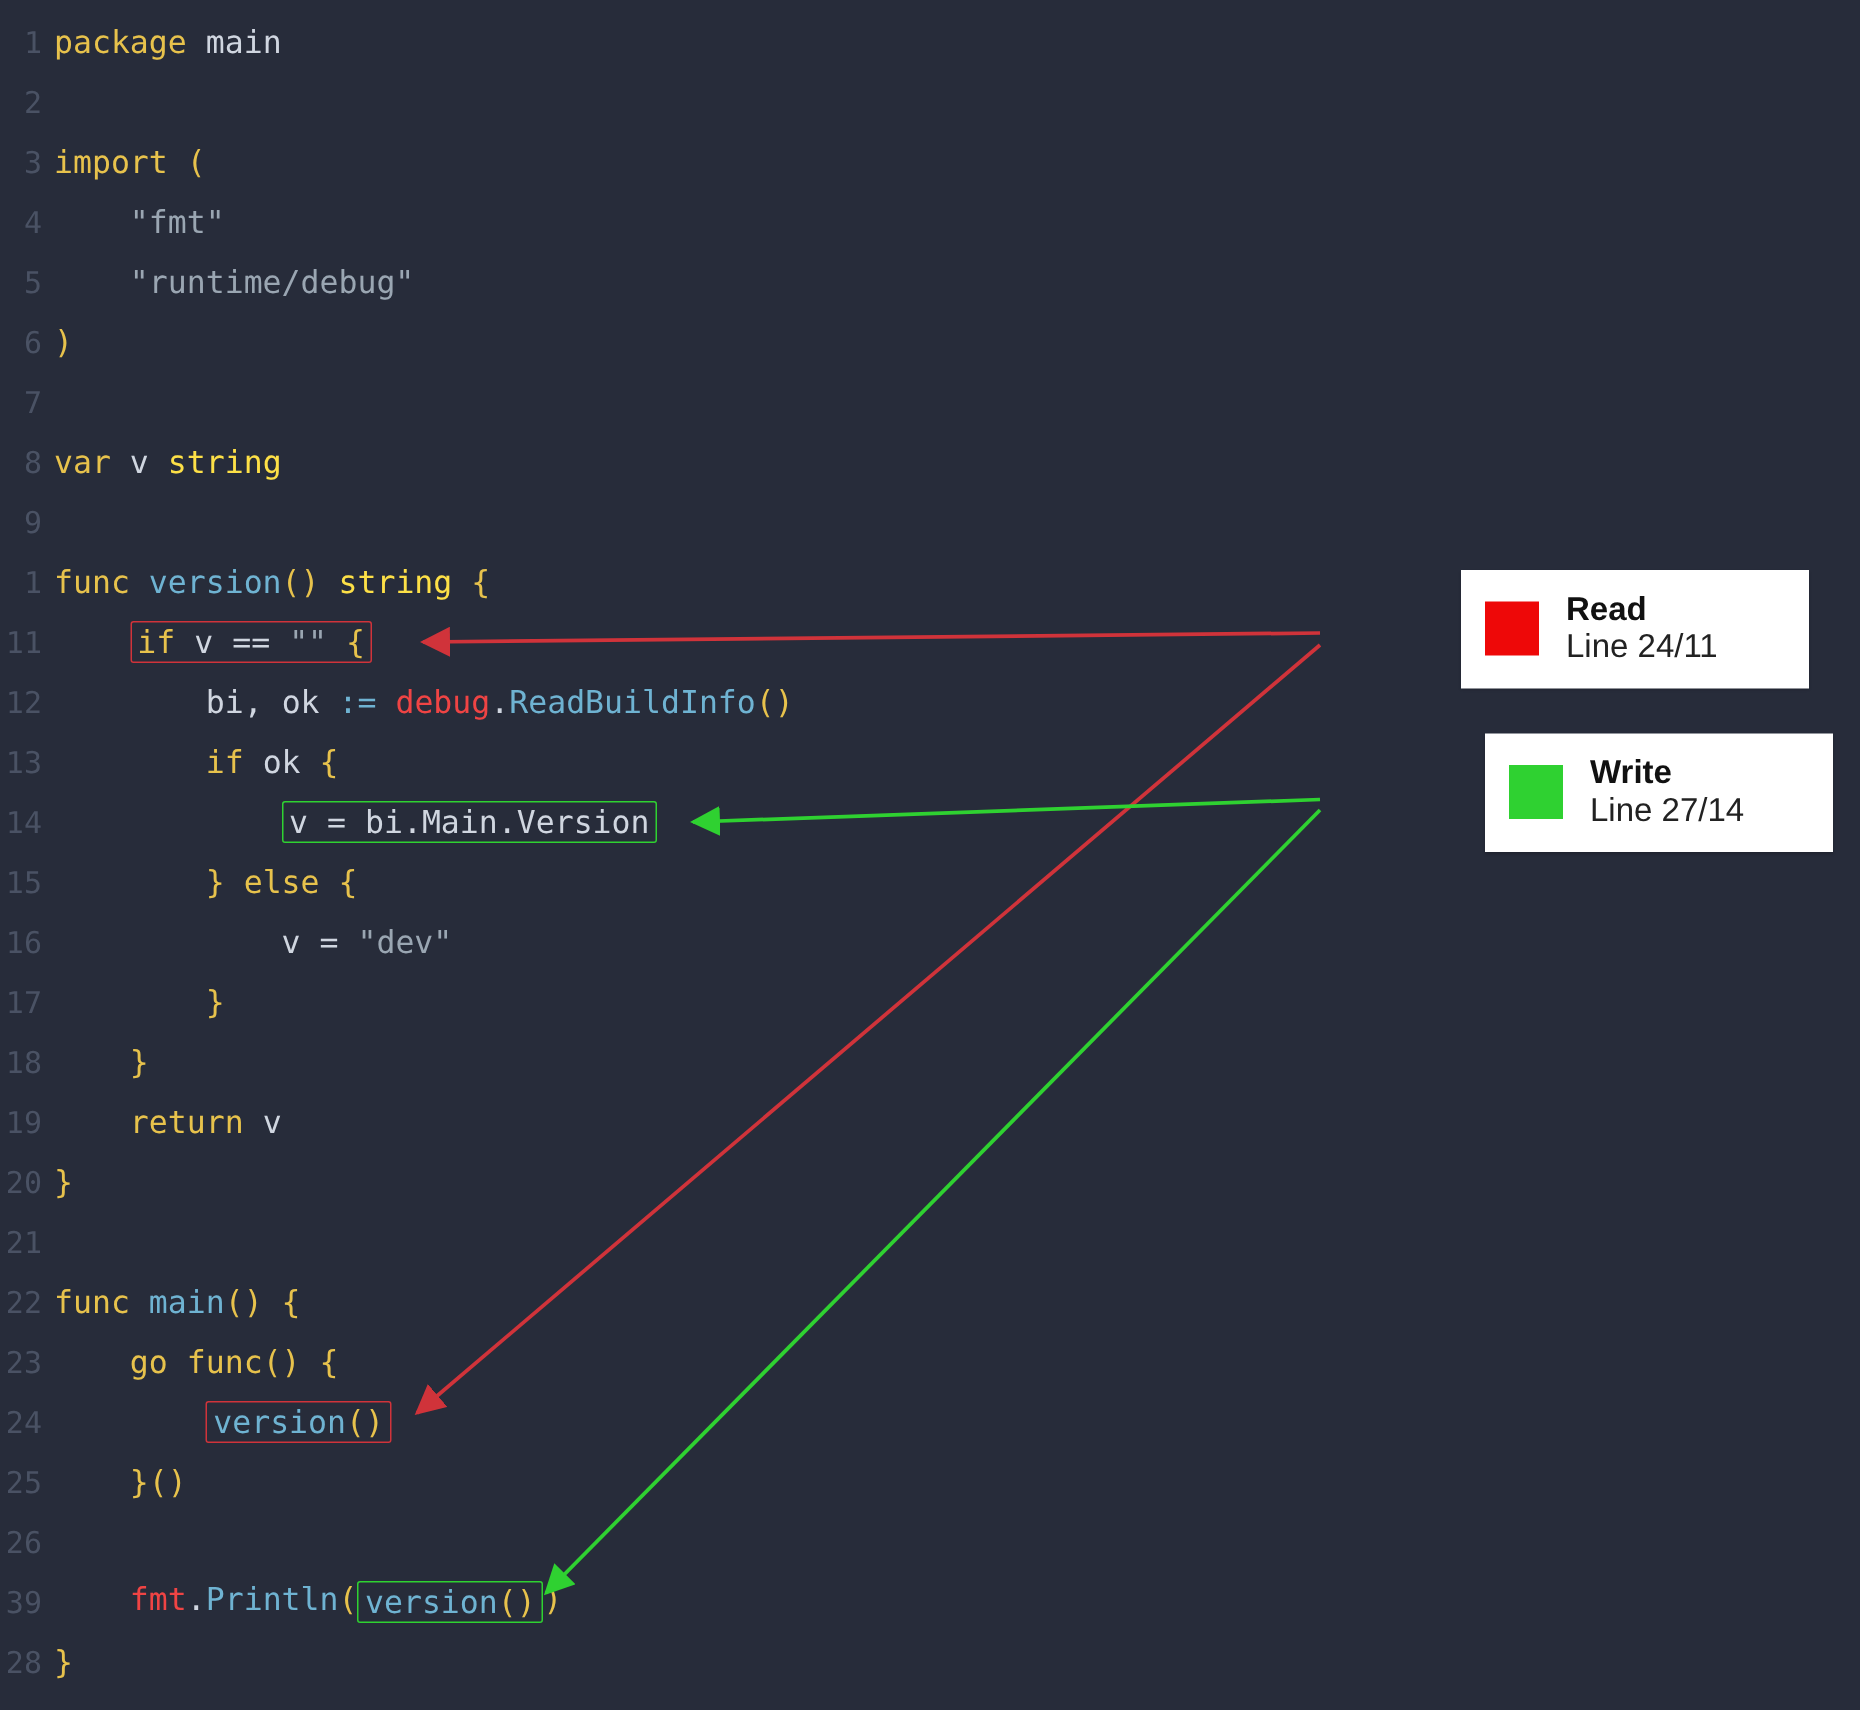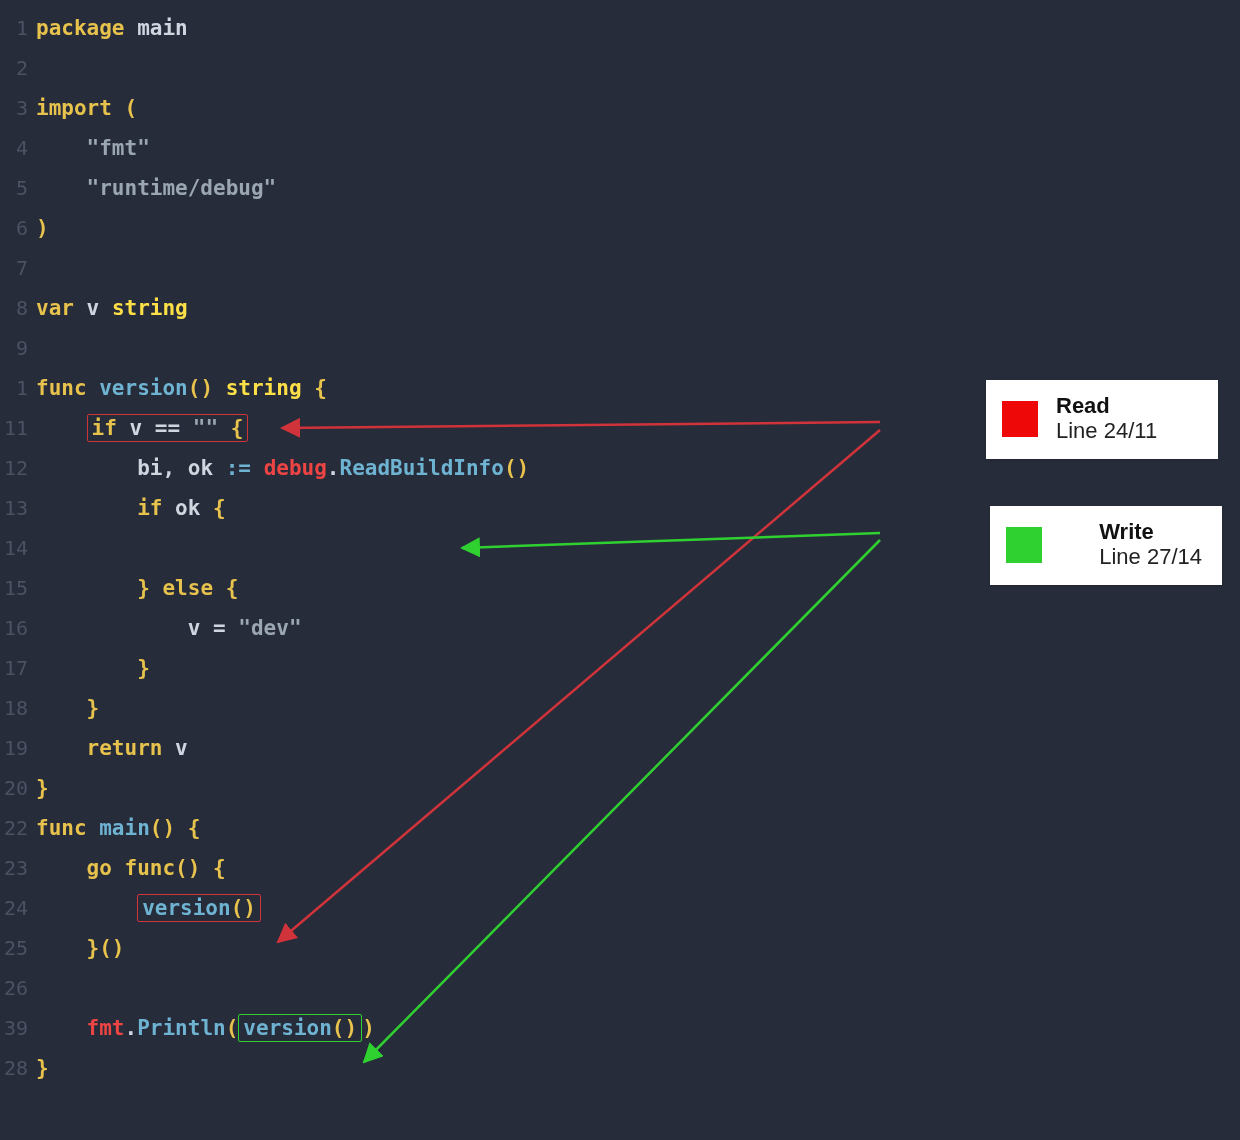--- a/index.html
+++ b/index.html
@@ -28,22 +28,20 @@
     color: #4a5264;
     padding-right: 8px;
     user-select: none;
     flex-shrink: 0;
     font-size: 20px;
   }
   .code {
     white-space: pre;
     color: #c8cdd7;
     display: flex;
-    align-items: center;
-    font-weight: bold;
   }
   .kw   { color: #e7c24c; }  
   .id   { color: #d0d6e0; }  
   .type { color: #fde047; }  
   .str  { color: #9aa6b2; }  
   .fn   { color: #6fb3d2; }  
   .op   { color: #6fb3d2; }  
   .paren{ color: #e7c24c; }
   .brace{ color: #e7c24c; }
   .pkg  { color: #ef4444; }
@@ -156,21 +154,21 @@
     <div class="line">
       <div class="gutter">12</div>
       <div class="code"><span>        </span><span class="id">bi</span><span class="id">, </span><span class="id">ok </span><span class="op">:= </span><span class="pkg">debug</span><span class="id">.</span><span class="fn">ReadBuildInfo</span><span class="paren">()</span></div>
     </div>
     <div class="line">
       <div class="gutter">13</div>
       <div class="code"><span>        </span><span class="kw">if </span><span class="id">ok </span><span class="brace">{</span></div>
     </div>
     <div class="line">
       <div class="gutter">14</div>
-      <div class="code"><span>            </span></div>
+      <div class="code"><span>            </span><span class="box-green"><span class="id">v </span><span class="id">= </span><span class="id">bi</span><span class="id">.</span><span class="id">Main</span><span class="id">.</span><span class="id">Version</span></span></div>
     </div>
     <div class="line">
       <div class="gutter">15</div>
       <div class="code"><span>        </span><span class="brace">} </span><span class="kw">else </span><span class="brace">{</span></div>
     </div>
     <div class="line">
       <div class="gutter">16</div>
       <div class="code"><span>            </span><span class="id">v </span><span class="id">= </span><span class="str">"dev"</span></div>
     </div>
     <div class="line">
@@ -183,20 +181,24 @@
     </div>
     <div class="line">
       <div class="gutter">19</div>
       <div class="code"><span>    </span><span class="kw">return </span><span class="id">v</span></div>
     </div>
     <div class="line">
       <div class="gutter">20</div>
       <div class="code"><span class="brace">}</span></div>
     </div>
     <div class="line">
+      <div class="gutter">21</div>
+      <div class="code"></div>
+    </div>
+    <div class="line">
       <div class="gutter">22</div>
       <div class="code"><span class="kw">func </span><span class="fn">main</span><span class="paren">() </span><span class="brace">{</span></div>
     </div>
     <div class="line">
       <div class="gutter">23</div>
       <div class="code"><span>    </span><span class="kw">go </span><span class="kw">func</span><span class="paren">() </span><span class="brace">{</span></div>
     </div>
     <div class="line">
       <div class="gutter">24</div>
       <div class="code"><span>        </span><span class="box-red"><span class="fn">version</span><span class="paren">()</span></span></div>
@@ -213,28 +215,28 @@
       <div class="gutter">39</div>
       <div class="code"><span>    </span><span class="pkg">fmt</span><span class="id">.</span><span class="fn">Println</span><span class="paren">(</span><span class="box-green"><span class="fn">version</span><span class="paren">()</span></span><span class="paren">)</span></div>
     </div>
     <div class="line">
       <div class="gutter">28</div>
       <div class="code"><span class="brace">}</span></div>
     </div>
   </div>
 
 <div class="callouts">
-  <div class="card" style="position:absolute; top:380px; right:4px;">
+  <div class="card" style="position:absolute; top:380px; right:16px;">
     <div class="swatch red"></div>
     <div>
       <div class="title">Read</div>
       <div class="sub">Line 24/11</div>
     </div>
   </div>
-  <div class="card" style="position:absolute; top:506px; right:0;justify-content:space-between;">
+  <div class="card" style="position:absolute; top:489px; right:0;">
     <div class="swatch green"></div>
     <div>
       <div class="title">Write</div>
       <div class="sub">Line 27/14</div>
     </div>
   </div>
 </div>
 
 <svg class="arrows">
   <defs>

